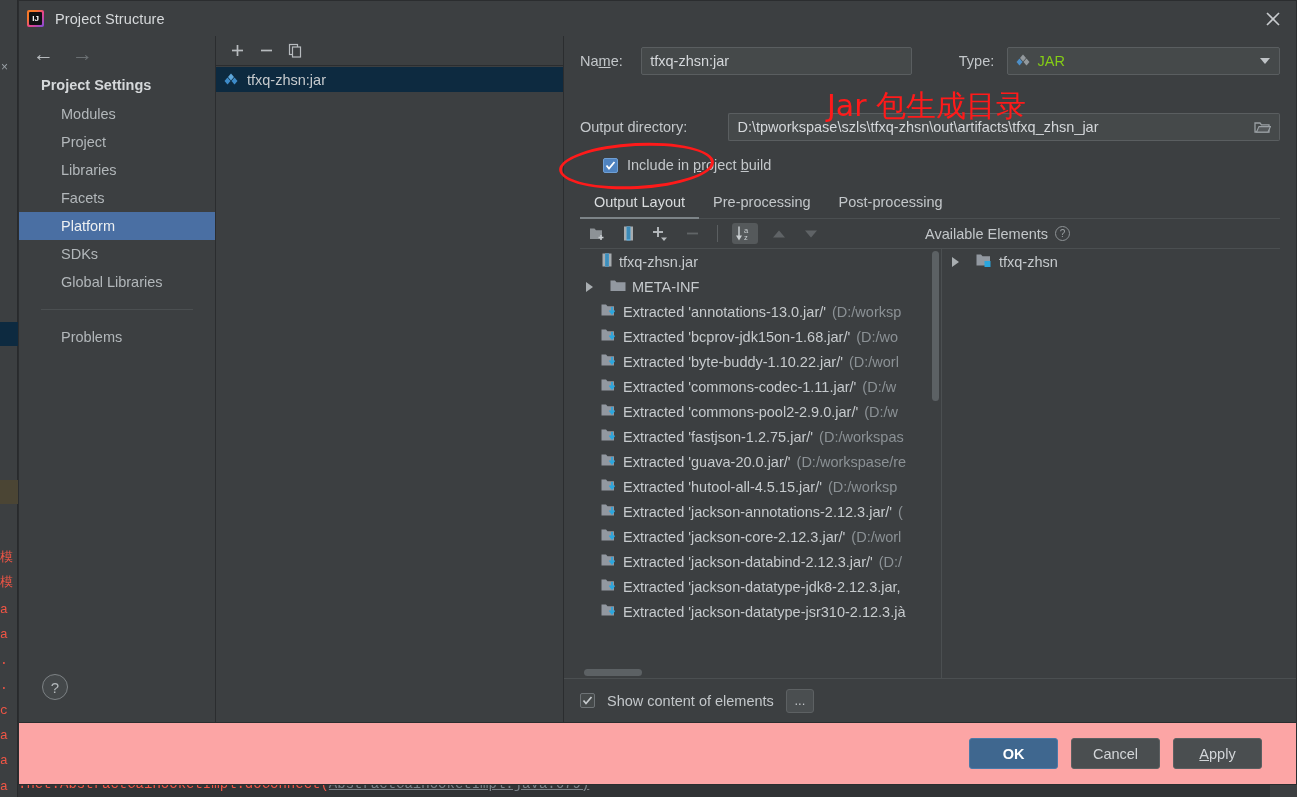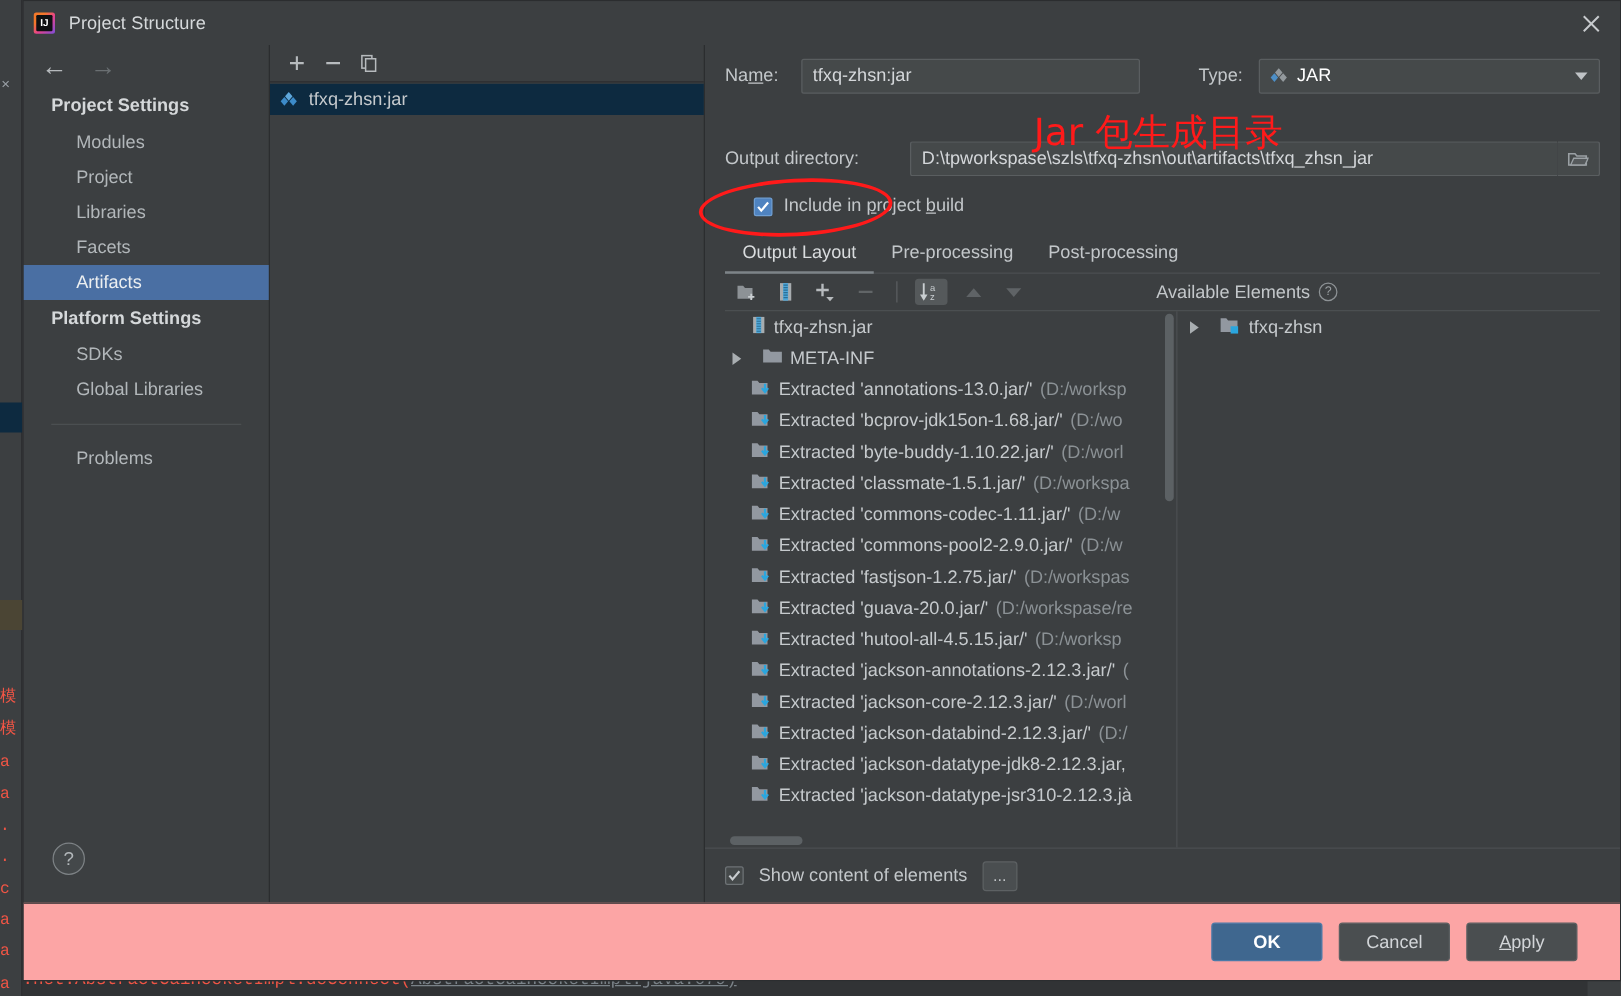--- a/index.html
+++ b/index.html
@@ -128,21 +128,21 @@
   .field-label u { text-decoration: underline; }
   .text-input {
     background: #45494a; border: 1px solid #5a5e60; border-radius: 2px;
     height: 28px; color: #d4d7da; font-size: 14.5px;
     padding: 0 8px; display: flex; align-items: center;
     font-family: "Liberation Sans", sans-serif;
   }
   .dropdown {
     background: #45494a; border: 1px solid #5a5e60; border-radius: 2px;
     height: 28px; display: flex; align-items: center; gap: 8px;
-    padding: 0 8px; color: #ffffff; font-size: 14.5px; cursor: pointer;
+    padding: 0 8px; color: #84cc16; font-size: 14.5px; cursor: pointer;
     position: relative;
   }
   .dropdown .caret {
     position: absolute; right: 9px; top: 50%; transform: translateY(-50%);
     width: 0; height: 0; border-left: 5px solid transparent;
     border-right: 5px solid transparent; border-top: 6px solid #bfc3c6;
   }
   .browse-btn {
     width: 34px; height: 28px; background: #45494a;
     border: 1px solid #5a5e60; border-left: none; border-radius: 0 2px 2px 0;
@@ -312,23 +312,22 @@
       <div id="nav-bar">
         <span class="nav-arrow enabled">←</span>
         <span class="nav-arrow disabled">→</span>
       </div>
 
       <div class="nav-group-title">Project Settings</div>
       <div class="nav-item">Modules</div>
       <div class="nav-item">Project</div>
       <div class="nav-item">Libraries</div>
       <div class="nav-item">Facets</div>
-      <div class="nav-item selected">Artifacts</div>
-
-      <div class="nav-group-title">Platform Settings</div>
+      <div class="nav-item selected">Platform</div>
+
       <div class="nav-item">SDKs</div>
       <div class="nav-item">Global Libraries</div>
 
       <div class="nav-sep"></div>
       <div class="nav-item">Problems</div>
 
       <div id="help-row">
         <div id="help-btn">?</div>
       </div>
     </div>
@@ -531,30 +530,20 @@
               <span class="extr-icon">
                 <svg width="16" height="14" viewBox="0 0 16 14">
                     <path d="M0.5 12.5 V1.5 H5 L6.5 3.3 H13 V12.5 Z" fill="#9298a0"></path>
                     <path d="M11 4 V9 M8.5 7.5 L11 10.5 L13.5 7.5" fill="none" stroke="#2ba6de" stroke-width="1.8"></path>
                   </svg>
               </span>
               <span>Extracted 'byte-buddy-1.10.22.jar/'</span>
                 <span class="path"> (D:/worl</span>
             </div>
 
-            <div class="tree-row ind2">
-              <span class="extr-icon">
-                <svg width="16" height="14" viewBox="0 0 16 14">
-                    <path d="M0.5 12.5 V1.5 H5 L6.5 3.3 H13 V12.5 Z" fill="#9298a0"></path>
-                    <path d="M11 4 V9 M8.5 7.5 L11 10.5 L13.5 7.5" fill="none" stroke="#2ba6de" stroke-width="1.8"></path>
-                  </svg>
-              </span>
-              <span>Extracted 'classmate-1.5.1.jar/'</span>
-                <span class="path"> (D:/workspa</span>
-            </div>
 
             <div class="tree-row ind2">
               <span class="extr-icon">
                 <svg width="16" height="14" viewBox="0 0 16 14">
                     <path d="M0.5 12.5 V1.5 H5 L6.5 3.3 H13 V12.5 Z" fill="#9298a0"></path>
                     <path d="M11 4 V9 M8.5 7.5 L11 10.5 L13.5 7.5" fill="none" stroke="#2ba6de" stroke-width="1.8"></path>
                   </svg>
               </span>
               <span>Extracted 'commons-codec-1.11.jar/'</span>
                 <span class="path"> (D:/w</span>

